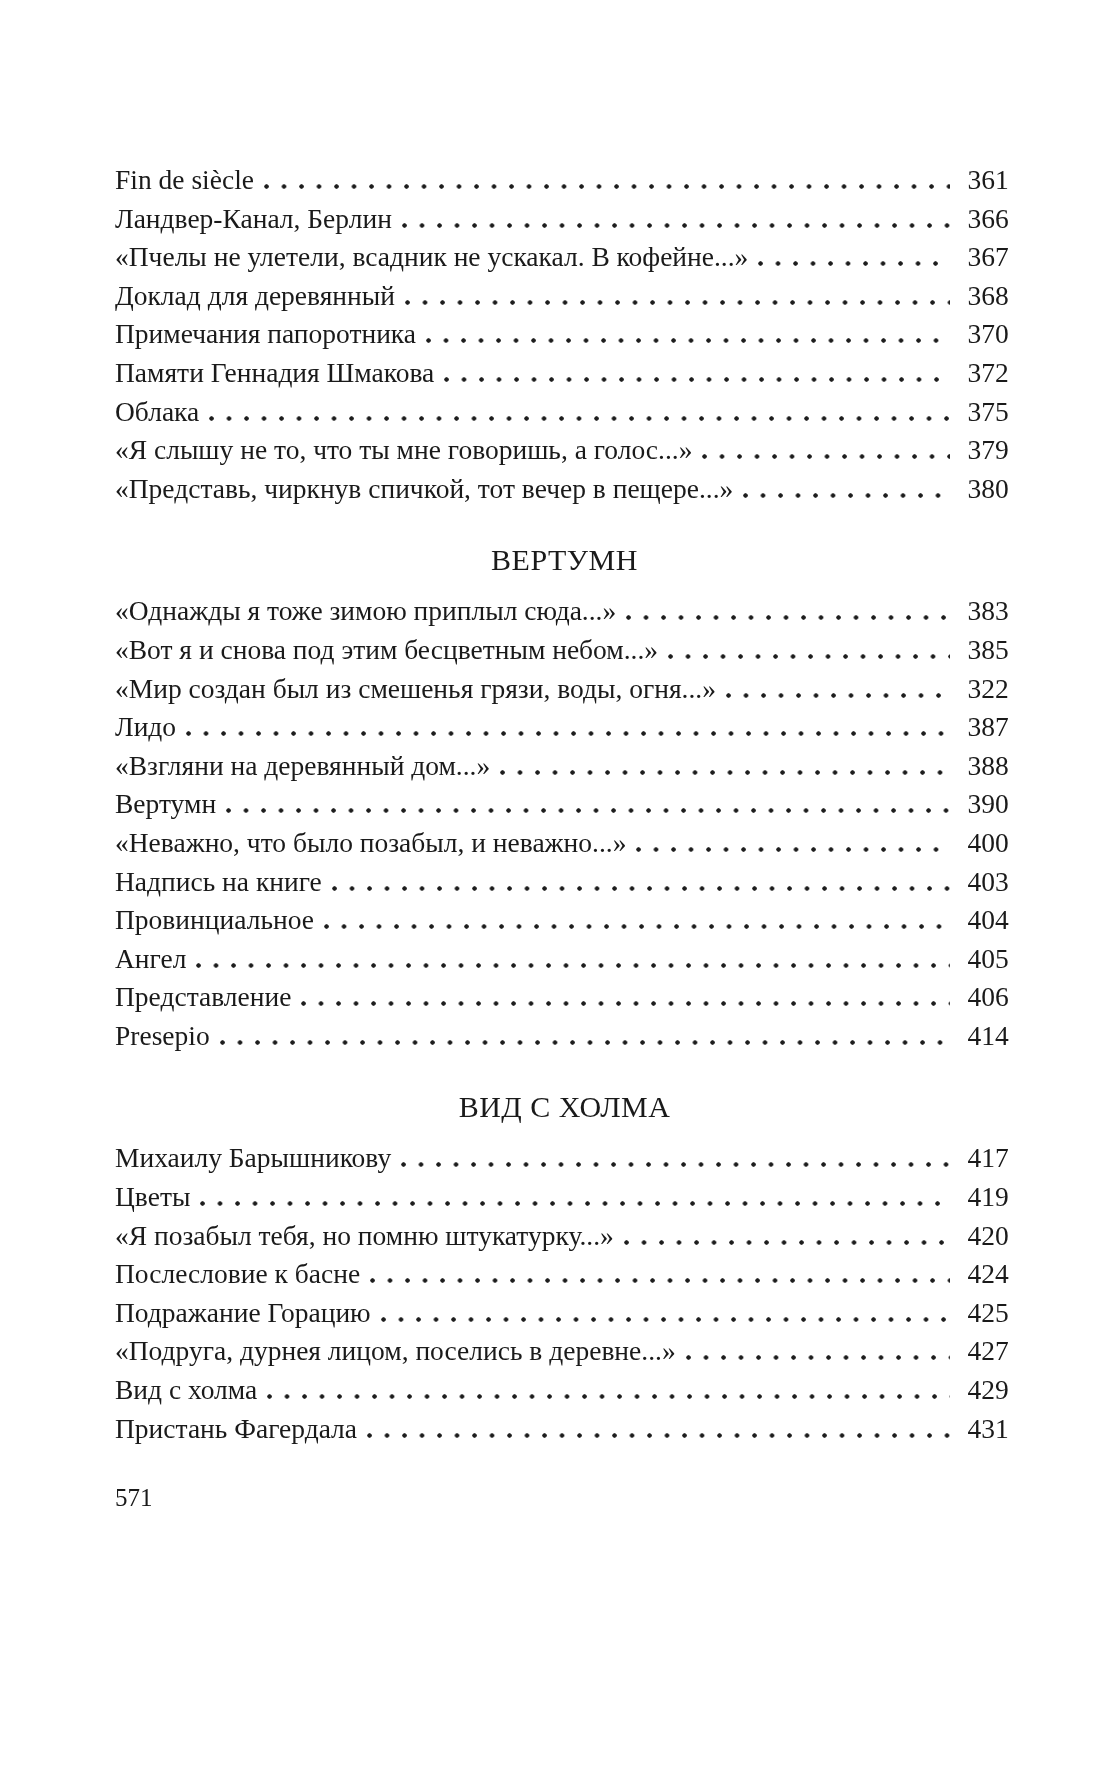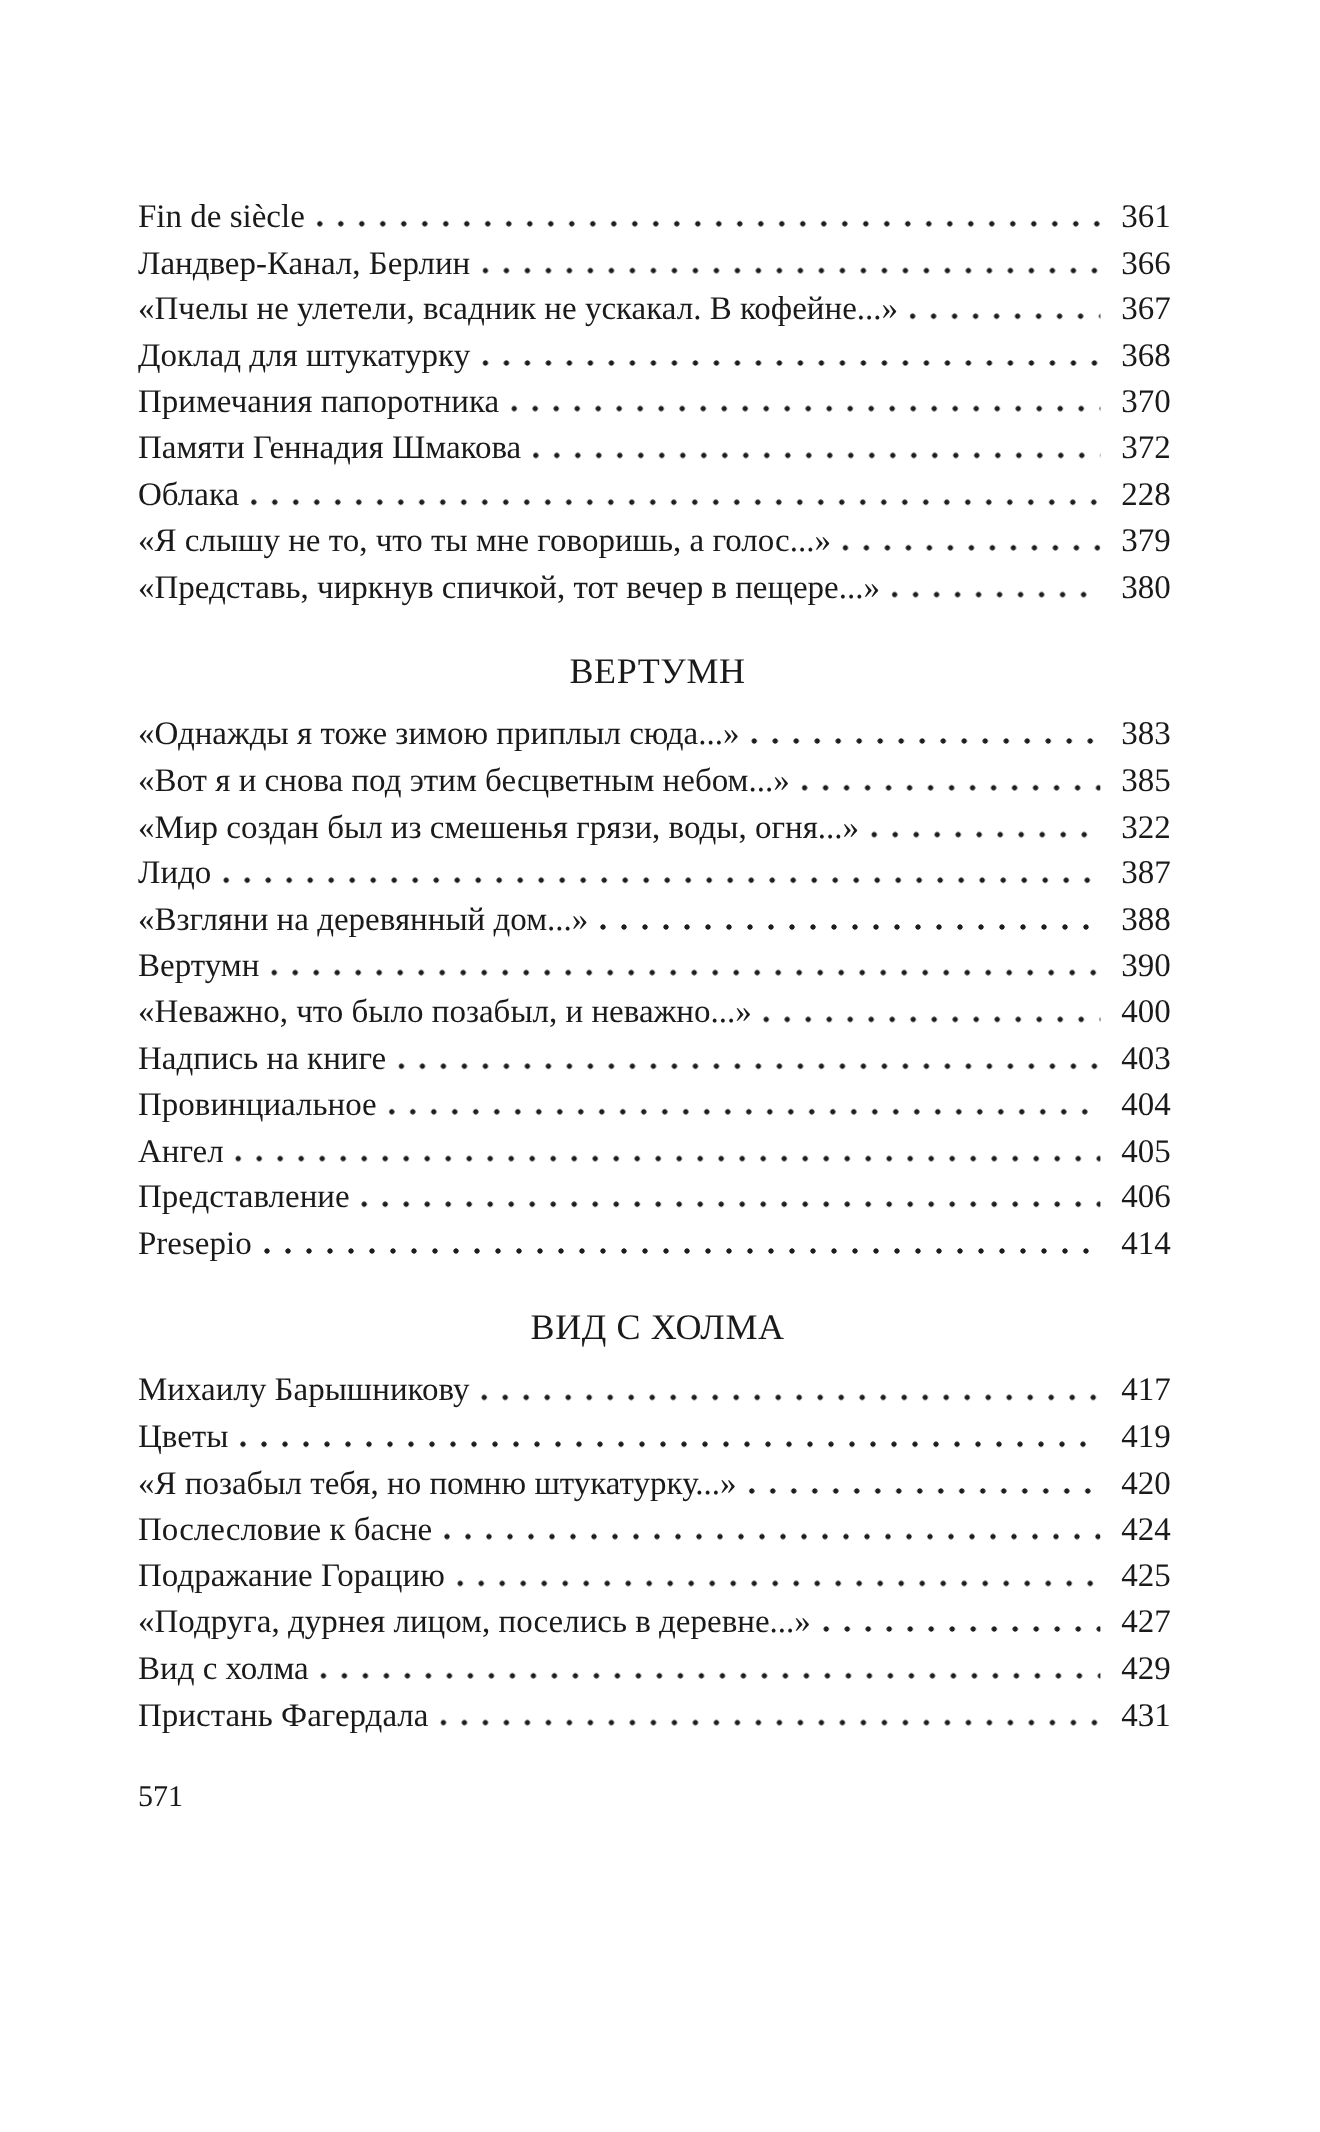--- a/index.html
+++ b/index.html
@@ -13,21 +13,21 @@
     height: 1777px;
     background: #ffffff;
     color: #1a1a1a;
     font-family: "Liberation Serif", "DejaVu Serif", serif;
     overflow: hidden;
     box-sizing: border-box;
   }
   .toc {
     box-sizing: border-box;
     width: 100%;
-    padding: 161px 119px 0 115px;
+    padding: 161px 86px 0 115px;
   }
   .toc-row {
     display: flex;
     align-items: baseline;
     line-height: 38.6px;
     font-size: 27.5px;
     white-space: nowrap;
   }
   .toc-title {
     flex: 0 0 auto;
@@ -76,38 +76,38 @@
           <span class="toc-title">Ландвер-Канал, Берлин</span>
           <span class="toc-leader"></span>
           <span class="toc-page-num">366</span>
         </div>
         <div class="toc-row">
           <span class="toc-title">«Пчелы не улетели, всадник не ускакал. В кофейне...»</span>
           <span class="toc-leader"></span>
           <span class="toc-page-num">367</span>
         </div>
         <div class="toc-row">
-          <span class="toc-title">Доклад для штукатурку</span>
+          <span class="toc-title">Доклад для деревянный</span>
           <span class="toc-leader"></span>
           <span class="toc-page-num">368</span>
         </div>
         <div class="toc-row">
           <span class="toc-title">Примечания папоротника</span>
           <span class="toc-leader"></span>
           <span class="toc-page-num">370</span>
         </div>
         <div class="toc-row">
           <span class="toc-title">Памяти Геннадия Шмакова</span>
           <span class="toc-leader"></span>
           <span class="toc-page-num">372</span>
         </div>
         <div class="toc-row">
           <span class="toc-title">Облака</span>
           <span class="toc-leader"></span>
-          <span class="toc-page-num">228</span>
+          <span class="toc-page-num">375</span>
         </div>
         <div class="toc-row">
           <span class="toc-title">«Я слышу не то, что ты мне говоришь, а голос...»</span>
           <span class="toc-leader"></span>
           <span class="toc-page-num">379</span>
         </div>
         <div class="toc-row">
           <span class="toc-title">«Представь, чиркнув спичкой, тот вечер в пещере...»</span>
           <span class="toc-leader"></span>
           <span class="toc-page-num">380</span>

